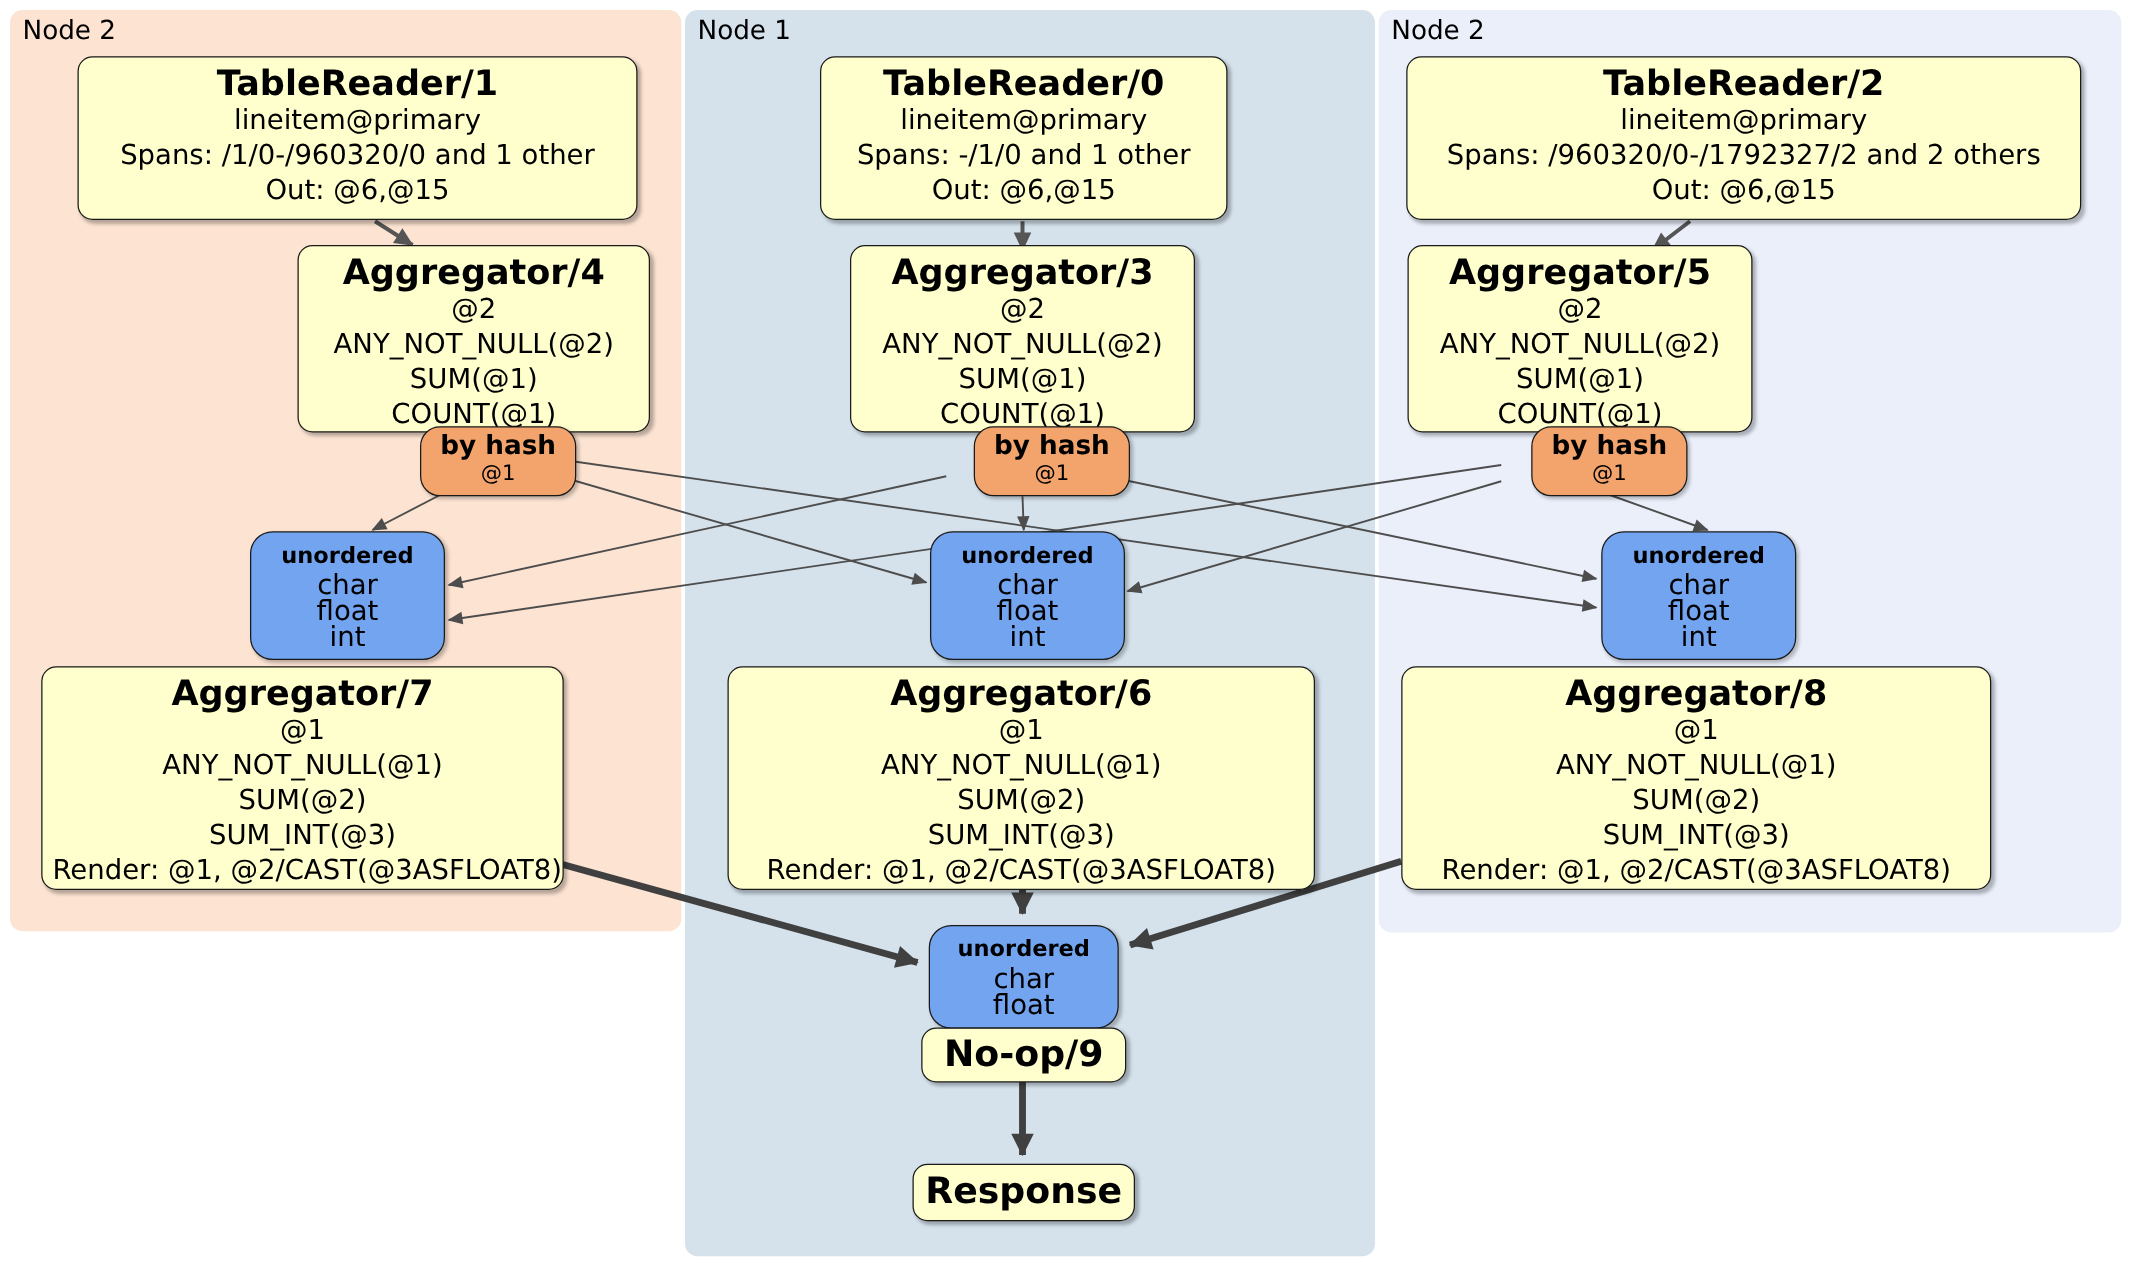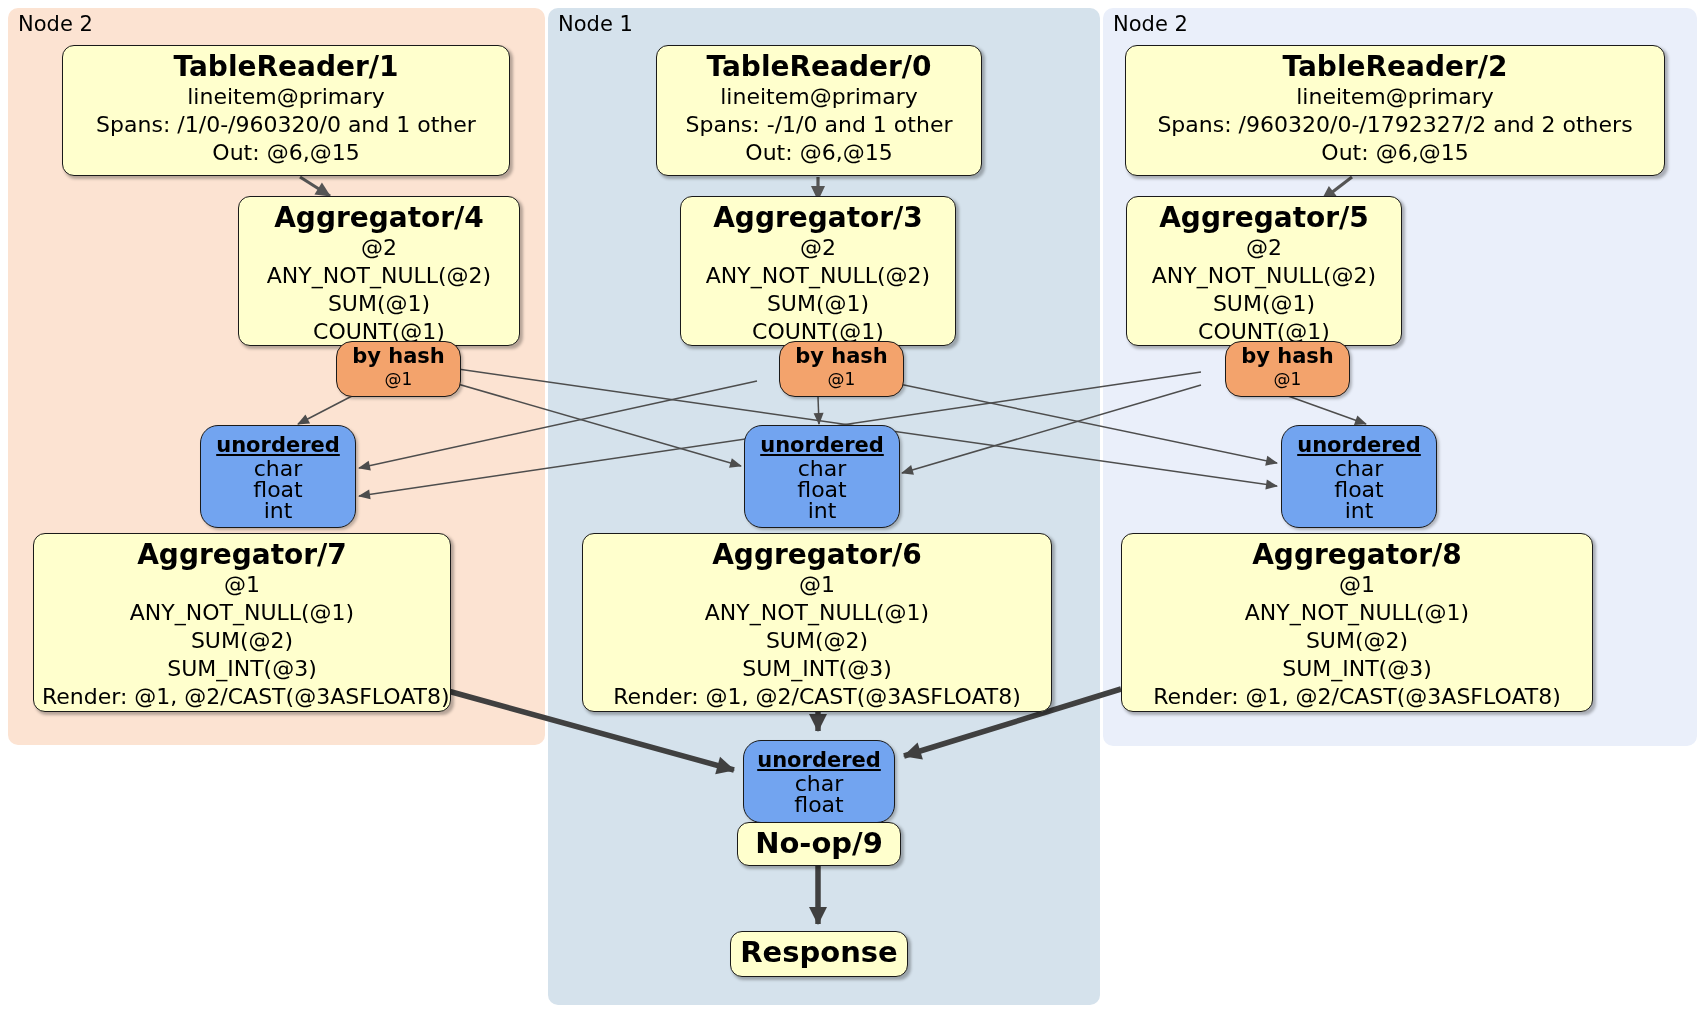--- a/index.html
+++ b/index.html
@@ -25,21 +25,21 @@
     background:var(--c-router,#f3a36c);border:1.7px solid #1a1a1a;border-radius:16px;
     text-align:center;padding:2px 6px;box-shadow:2px 2px 3px rgba(0,0,0,0.25);margin-left:24px;
   }
   .router .rlabel{font-weight:bold;font-size:21px;line-height:25px;white-space:nowrap;}
   .router .rdetail{font-size:17px;line-height:20px;}
   .sync{
     position:absolute;z-index:2;box-sizing:border-box;
     background:var(--c-sync,#72a4f0);border:1.7px solid #1a1a1a;border-radius:18px;
     text-align:center;padding:6px 6px;box-shadow:2px 2px 3px rgba(0,0,0,0.25);
   }
-  .sync .slabel{font-weight:bold;font-size:21px;line-height:26px;white-space:nowrap;text-decoration:underline;}
+  .sync .slabel{font-weight:bold;font-size:18px;line-height:26px;white-space:nowrap;}
   .sync .stype{font-size:22px;line-height:21px;}
   .minibox{padding:2px 8px;}
   .minibox .btitle{font-size:29px;line-height:36px;}
 </style>
 </head>
 <body>
 
 <div id="canvas">
 
   <div class="panel panel-node3" style="left:8px;top:8px;width:537px;height:737px;"></div>

